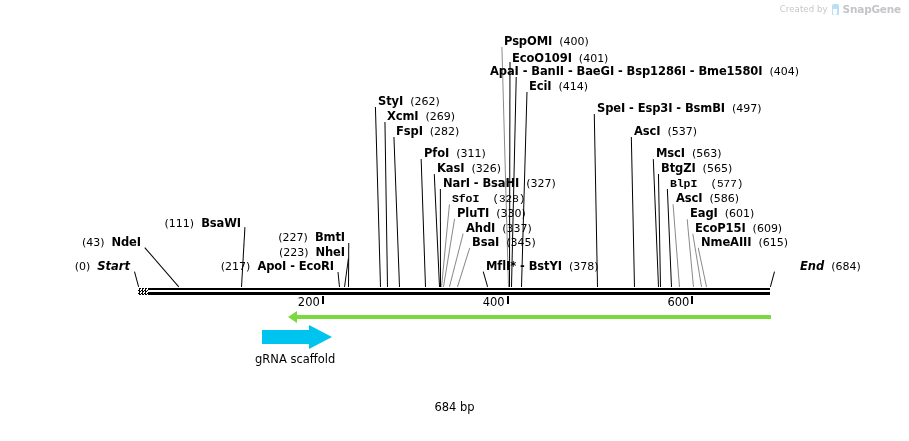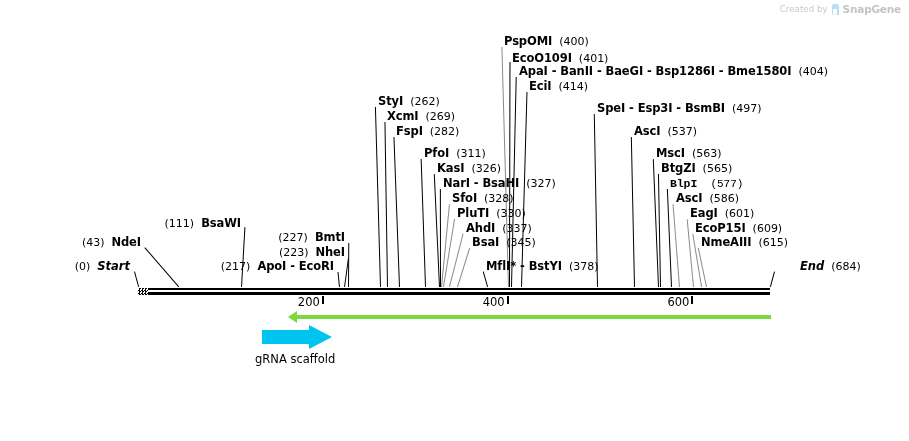--- a/index.html
+++ b/index.html
@@ -270,28 +270,28 @@
       <div class="enz right" style="left: 241px; top: 217px;"><span class="pos">(111)&nbsp;&nbsp;</span><span>BsaWI</span></div>
       <div class="enz right" style="left: 334px; top: 260px;"><span class="pos">(217)&nbsp;&nbsp;</span><span>ApoI</span><span class="sep">&nbsp;-&nbsp;</span><span>EcoRI</span></div>
       <div class="enz right" style="left: 345px; top: 246px;"><span class="pos">(223)&nbsp;&nbsp;</span><span>NheI</span></div>
       <div class="enz right" style="left: 345px; top: 231px;"><span class="pos">(227)&nbsp;&nbsp;</span><span>BmtI</span></div>
       <div class="enz" style="left: 378px; top: 95px;"><span>StyI</span><span class="pos">&nbsp;&nbsp;(262)</span></div>
       <div class="enz" style="left: 387px; top: 110px;"><span>XcmI</span><span class="pos">&nbsp;&nbsp;(269)</span></div>
       <div class="enz" style="left: 396px; top: 125px;"><span>FspI</span><span class="pos">&nbsp;&nbsp;(282)</span></div>
       <div class="enz" style="left: 424px; top: 147px;"><span>PfoI</span><span class="pos">&nbsp;&nbsp;(311)</span></div>
       <div class="enz" style="left: 437px; top: 162px;"><span>KasI</span><span class="pos">&nbsp;&nbsp;(326)</span></div>
       <div class="enz" style="left: 443px; top: 177px;"><span>NarI</span><span class="sep">&nbsp;-&nbsp;</span><span>BsaHI</span><span class="pos">&nbsp;&nbsp;(327)</span></div>
-      <div class="enz" style="left: 452px; top: 192px;"><span>SfoI</span><span class="pos">&nbsp;&nbsp;(328)</span></div>
+      <div class="enz" style="left: 452px; top: 192px; font-family: Liberation Mono, monospace;"><span>SfoI</span><span class="pos">&nbsp;&nbsp;(328)</span></div>
       <div class="enz" style="left: 457px; top: 207px;"><span>PluTI</span><span class="pos">&nbsp;&nbsp;(330)</span></div>
       <div class="enz" style="left: 466px; top: 222px;"><span>AhdI</span><span class="pos">&nbsp;&nbsp;(337)</span></div>
       <div class="enz" style="left: 472px; top: 236px;"><span>BsaI</span><span class="pos">&nbsp;&nbsp;(345)</span></div>
       <div class="enz" style="left: 486px; top: 260px;"><span>MflI*</span><span class="sep">&nbsp;-&nbsp;</span><span>BstYI</span><span class="pos">&nbsp;&nbsp;(378)</span></div>
       <div class="enz" style="left: 504px; top: 35px;"><span>PspOMI</span><span class="pos">&nbsp;&nbsp;(400)</span></div>
       <div class="enz" style="left: 512px; top: 52px; text-align: right;"><span>EcoO109I</span><span class="pos">&nbsp;&nbsp;(401)</span></div>
-      <div class="enz" style="left: 519px; top: 65px;"><span>ApaI</span><span class="sep">&nbsp;-&nbsp;</span><span>BanII</span><span class="sep">&nbsp;-&nbsp;</span><span>BaeGI</span><span class="sep">&nbsp;-&nbsp;</span><span>Bsp1286I</span><span class="sep">&nbsp;-&nbsp;</span><span>Bme1580I</span><span class="pos">&nbsp;&nbsp;(404)</span></div>
+      <div class="enz" style="left: 490px; top: 65px;"><span>ApaI</span><span class="sep">&nbsp;-&nbsp;</span><span>BanII</span><span class="sep">&nbsp;-&nbsp;</span><span>BaeGI</span><span class="sep">&nbsp;-&nbsp;</span><span>Bsp1286I</span><span class="sep">&nbsp;-&nbsp;</span><span>Bme1580I</span><span class="pos">&nbsp;&nbsp;(404)</span></div>
       <div class="enz" style="left: 529px; top: 80px;"><span>EciI</span><span class="pos">&nbsp;&nbsp;(414)</span></div>
       <div class="enz" style="left: 597px; top: 102px;"><span>SpeI</span><span class="sep">&nbsp;-&nbsp;</span><span>Esp3I</span><span class="sep">&nbsp;-&nbsp;</span><span>BsmBI</span><span class="pos">&nbsp;&nbsp;(497)</span></div>
       <div class="enz" style="left: 634px; top: 125px;"><span>AscI</span><span class="pos">&nbsp;&nbsp;(537)</span></div>
       <div class="enz" style="left: 656px; top: 147px;"><span>MscI</span><span class="pos">&nbsp;&nbsp;(563)</span></div>
       <div class="enz" style="left: 661px; top: 162px;"><span>BtgZI</span><span class="pos">&nbsp;&nbsp;(565)</span></div>
       <div class="enz" style="left: 670px; top: 177px; font-family: Liberation Mono, monospace;"><span>BlpI</span><span class="pos">&nbsp;&nbsp;(577)</span></div>
       <div class="enz" style="left: 676px; top: 192px;"><span>AscI</span><span class="pos">&nbsp;&nbsp;(586)</span></div>
       <div class="enz" style="left: 690px; top: 207px;"><span>EagI</span><span class="pos">&nbsp;&nbsp;(601)</span></div>
       <div class="enz" style="left: 695px; top: 222px;"><span>EcoP15I</span><span class="pos">&nbsp;&nbsp;(609)</span></div>
       <div class="enz" style="left: 701px; top: 236px;"><span>NmeAIII</span><span class="pos">&nbsp;&nbsp;(615)</span></div>
@@ -318,13 +318,14 @@
   <div id="gene-line"></div>
 
   <div id="grna-arrow">
     <div class="shaft"></div>
     <div class="head"></div>
   </div>
   <div id="grna-label">gRNA scaffold</div>
 </div>
 
 <div id="title-block">
+  <div id="plasmid-length">684 bp</div>
 </div>
 
 </body></html>

